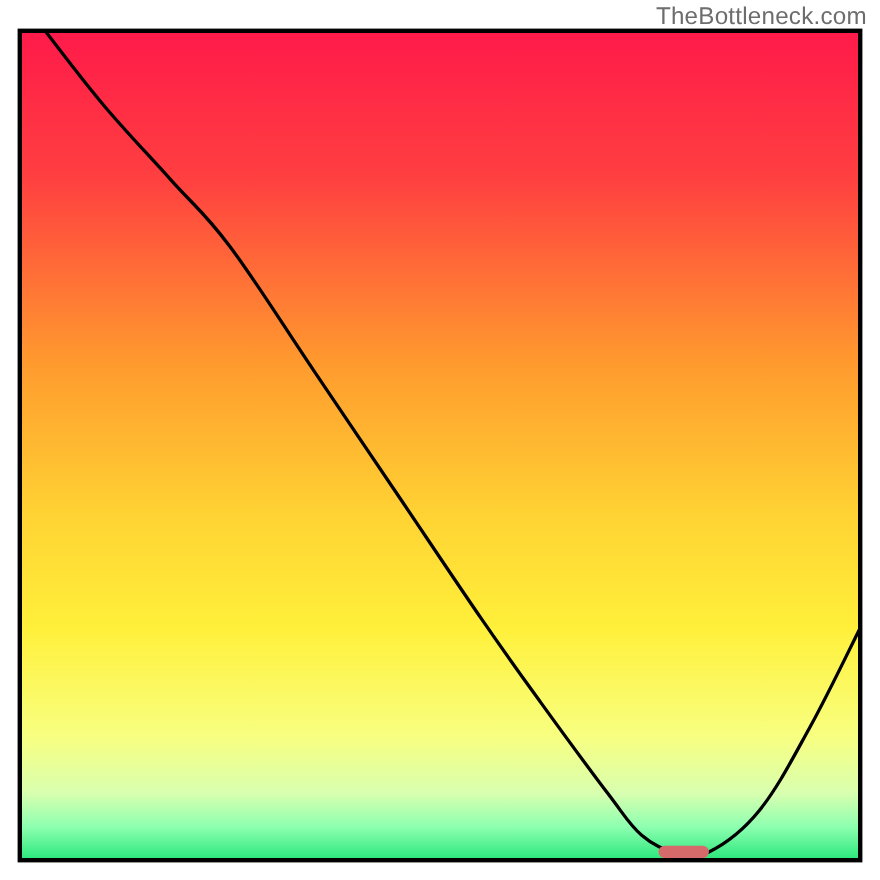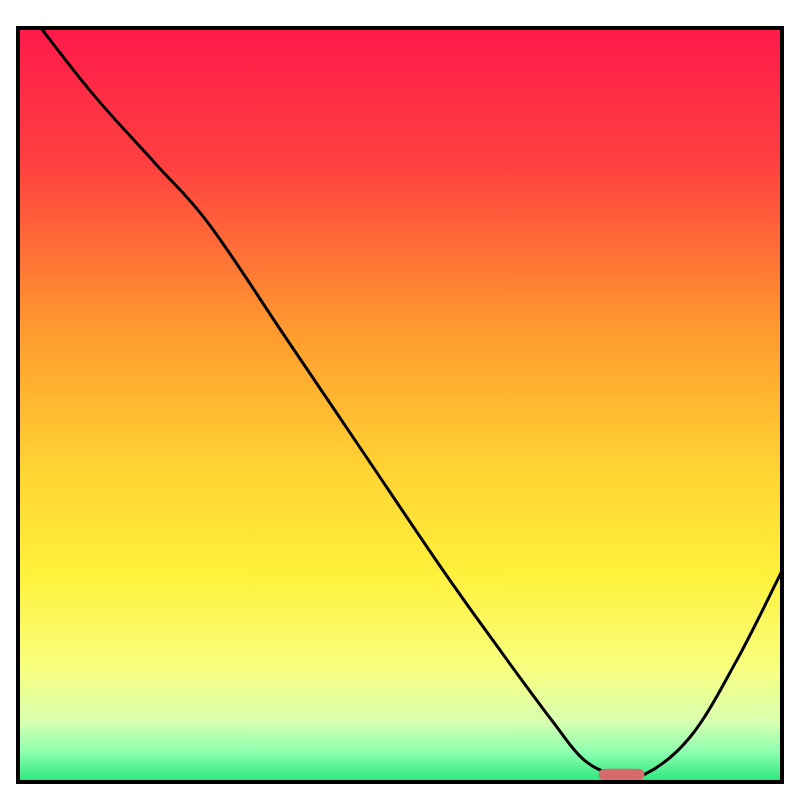--- a/index.html
+++ b/index.html
@@ -26,20 +26,21 @@
     z-index: 5;
   }
   svg {
     display: block;
   }
 </style>
 </head>
 <body>
 
 <div class="wrap">
+  <div class="watermark">TheBottleneck.com</div>
   <svg id="chart-svg" width="800" height="800" viewBox="0 0 800 800">
     <defs>
       <linearGradient id="bg-grad" x1="0" y1="0" x2="0" y2="1">
           <stop offset="0%" stop-color="#ff1a4a"></stop>
           <stop offset="18%" stop-color="#ff4040"></stop>
           <stop offset="40%" stop-color="#ff9a2e"></stop>
           <stop offset="58%" stop-color="#ffd233"></stop>
           <stop offset="72%" stop-color="#fff03a"></stop>
           <stop offset="85%" stop-color="#f8ff80"></stop>
           <stop offset="92%" stop-color="#d8ffb0"></stop>

